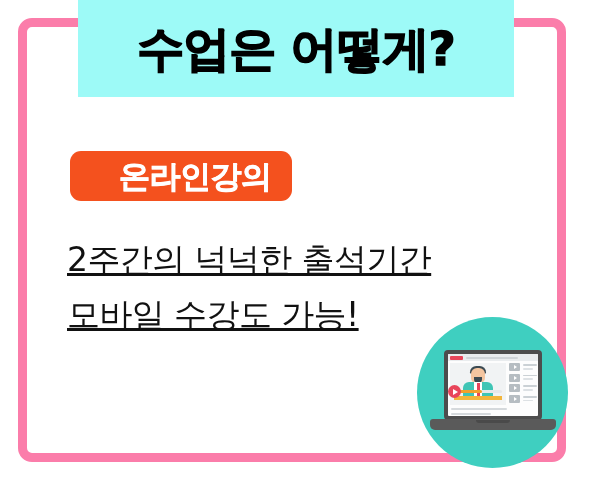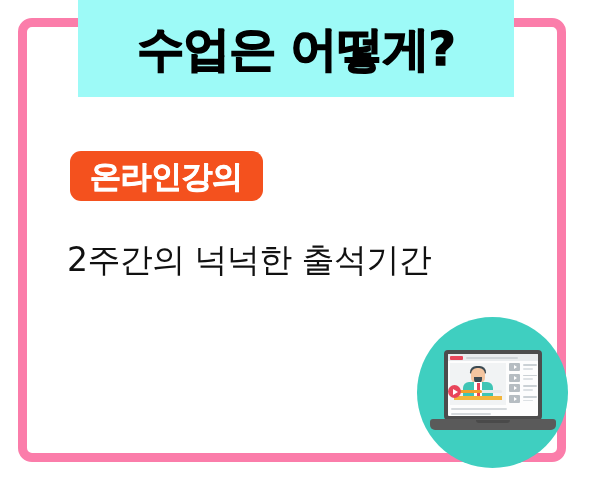--- a/index.html
+++ b/index.html
@@ -71,38 +71,40 @@
     justify-content: center;
   }
   .badge-text {
     font-family: Liberation Sans, sans-serif;
     font-size: 31px;
     font-weight: 700;
     color: #ffffff;
     letter-spacing: -0.5px;
     line-height: 1;
     white-space: nowrap;
+    margin-left: 29px;
     -webkit-text-stroke: 0.7px #ffffff;
   }
 
   
   .body-lines {
     position: absolute;
     left: 67px;
     top: 232px;
     width: 420px;
   }
   .body-line {
     font-family: "DejaVu Sans", "Liberation Sans", sans-serif;
     font-size: 33px;
     font-weight: 400;
     color: #111111;
     line-height: 55px;
     letter-spacing: -0.6px;
     white-space: nowrap;
+    text-decoration: underline;
   }
 
   
   .illustration {
     position: absolute;
     left: 417px;
     top: 317px;
     width: 151px;
     height: 151px;
   }
@@ -366,20 +368,21 @@
   <div class="title-banner">
     <div class="title-text">수업은 어떻게?</div>
   </div>
 
   <div class="badge">
     <div class="badge-text">온라인강의</div>
   </div>
 
   <div class="body-lines">
     <div class="body-line">2주간의 넉넉한 출석기간</div>
+    <div class="body-line">모바일 수강도 가능!</div>
   </div>
 
   <div class="illustration">
     <div class="teal-circle"></div>
 
     <div class="laptop">
       <div class="laptop-lid">
         <div class="laptop-screen">
 
           <div class="screen-topbar"></div>

